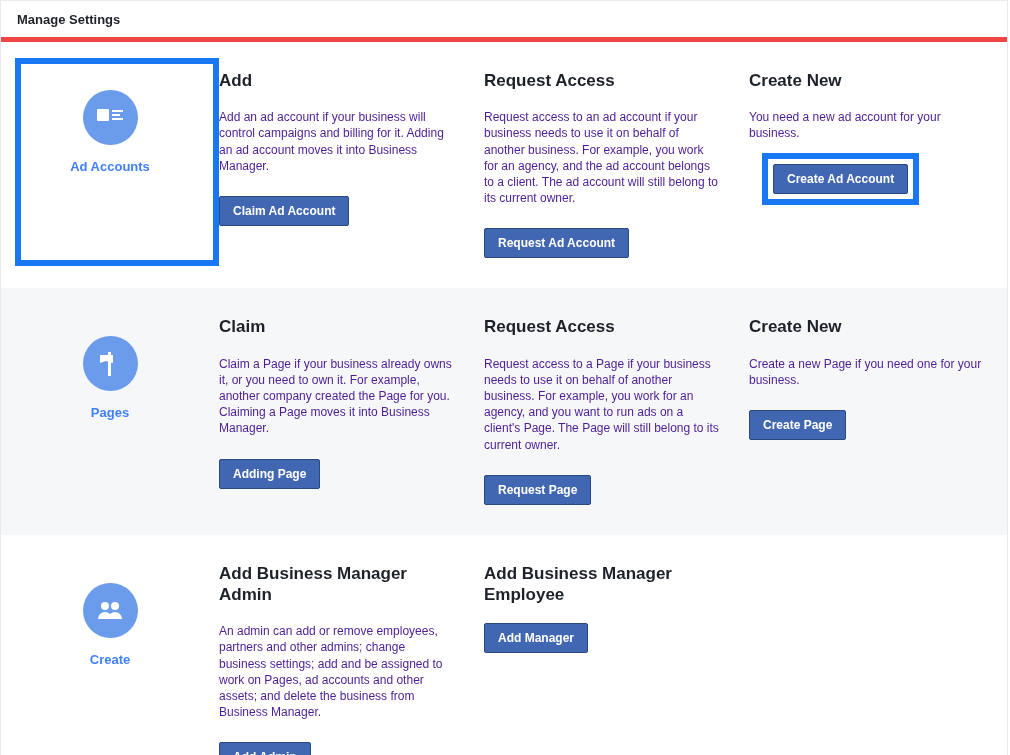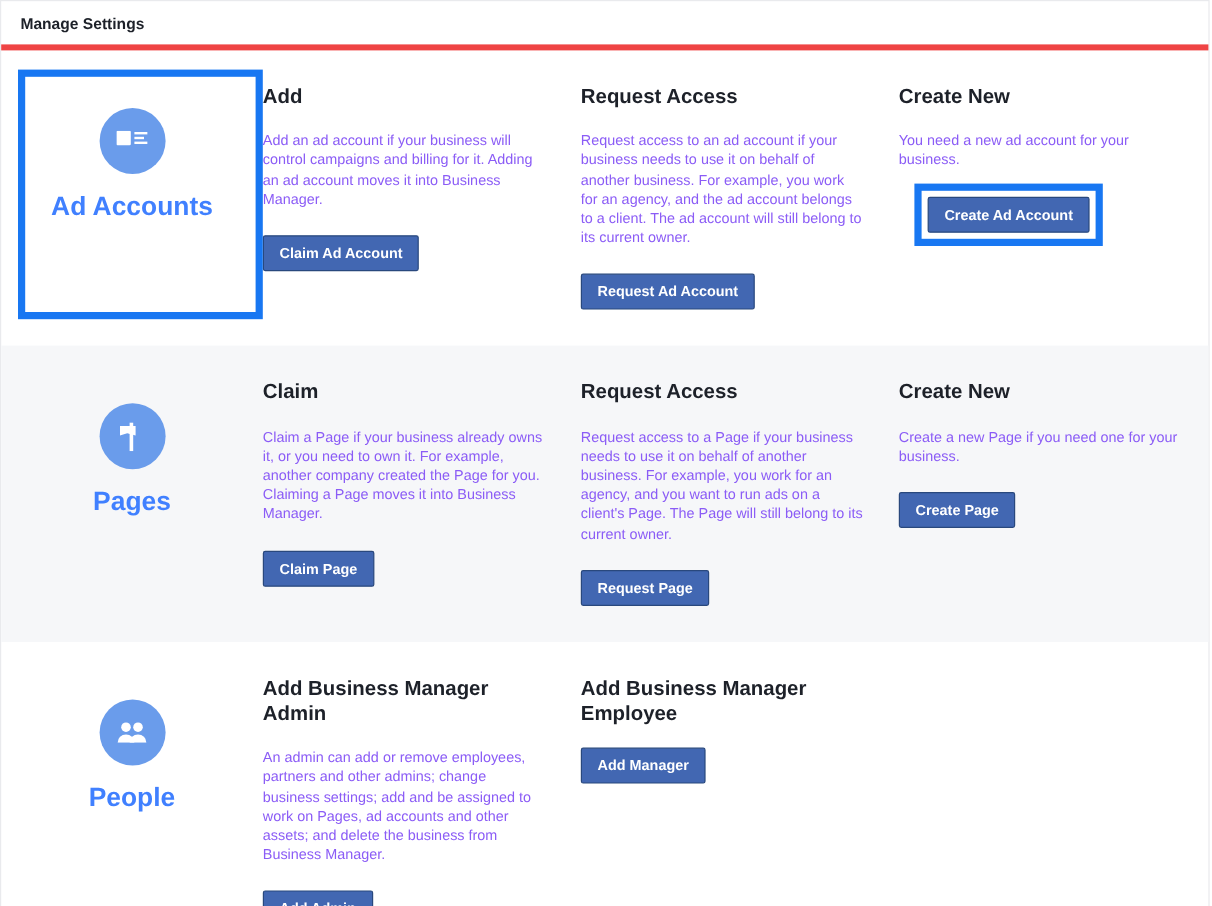--- a/index.html
+++ b/index.html
@@ -56,41 +56,41 @@
     background: #6a9ceb;
     display: flex;
     align-items: center;
     justify-content: center;
     margin-bottom: 14px;
   }
   .circle svg { fill: #fff; }
   .lead-title {
     color: #4080ff;
     font-weight: bold;
-    font-size: 22px;
+    font-size: 13px;
     text-align: left;
   }
   .cols {
     flex: 1;
     display: flex;
     padding-right: 30px;
   }
   .col {
     width: 265px;
     padding-right: 30px;
   }
   .col-title {
     font-weight: bold;
     font-size: 17px;
     color: #1d2129;
     margin-bottom: 18px;
     line-height: 1.25;
   }
   .col-desc {
-    color: #8b5cf6;
+    color: #4c1d95;
     font-size: 12px;
     line-height: 1.35;
     margin-bottom: 22px;
   }
   .btn {
     display: inline-block;
     background: #4267b2;
     color: #fff;
     font-weight: bold;
     font-size: 12px;
@@ -157,21 +157,21 @@
           <rect x="8" y="0" width="3" height="24"></rect>
           <path d="M0 3 h13 v8 l-7 -2 -6 2 z"></path>
         </svg>
       </div>
       <div class="lead-title">Pages</div>
     </div>
     <div class="cols">
       <div class="col">
         <div class="col-title">Claim</div>
         <div class="col-desc">Claim a Page if your business already owns it, or you need to own it. For example, another company created the Page for you. Claiming a Page moves it into Business Manager.</div>
-        <div class="btn">Claim Page</div>
+        <div class="btn">Adding Page</div>
       </div>
       <div class="col">
         <div class="col-title">Request Access</div>
         <div class="col-desc">Request access to a Page if your business needs to use it on behalf of another business. For example, you work for an agency, and you want to run ads on a client's Page. The Page will still belong to its current owner.</div>
         <div class="btn">Request Page</div>
       </div>
       <div class="col">
         <div class="col-title">Create New</div>
         <div class="col-desc">Create a new Page if you need one for your business.</div>
         <div class="btn">Create Page</div>
@@ -182,21 +182,21 @@
   <div class="section">
     <div class="lead">
       <div class="circle">
         <svg width="26" height="18" viewBox="0 0 26 18">
           <circle cx="8" cy="5" r="4"></circle>
           <path d="M1 18 a7 7 0 0 1 14 0 z"></path>
           <circle cx="18" cy="5" r="4"></circle>
           <path d="M11 18 a7 7 0 0 1 14 0 z"></path>
         </svg>
       </div>
-      <div class="lead-title">People</div>
+      <div class="lead-title">Create</div>
     </div>
     <div class="cols">
       <div class="col">
         <div class="col-title">Add Business Manager Admin</div>
         <div class="col-desc">An admin can add or remove employees, partners and other admins; change business settings; add and be assigned to work on Pages, ad accounts and other assets; and delete the business from Business Manager.</div>
         <div class="btn">Add Admin</div>
       </div>
       <div class="col">
         <div class="col-title">Add Business Manager Employee</div>
         <div class="btn">Add Manager</div>

